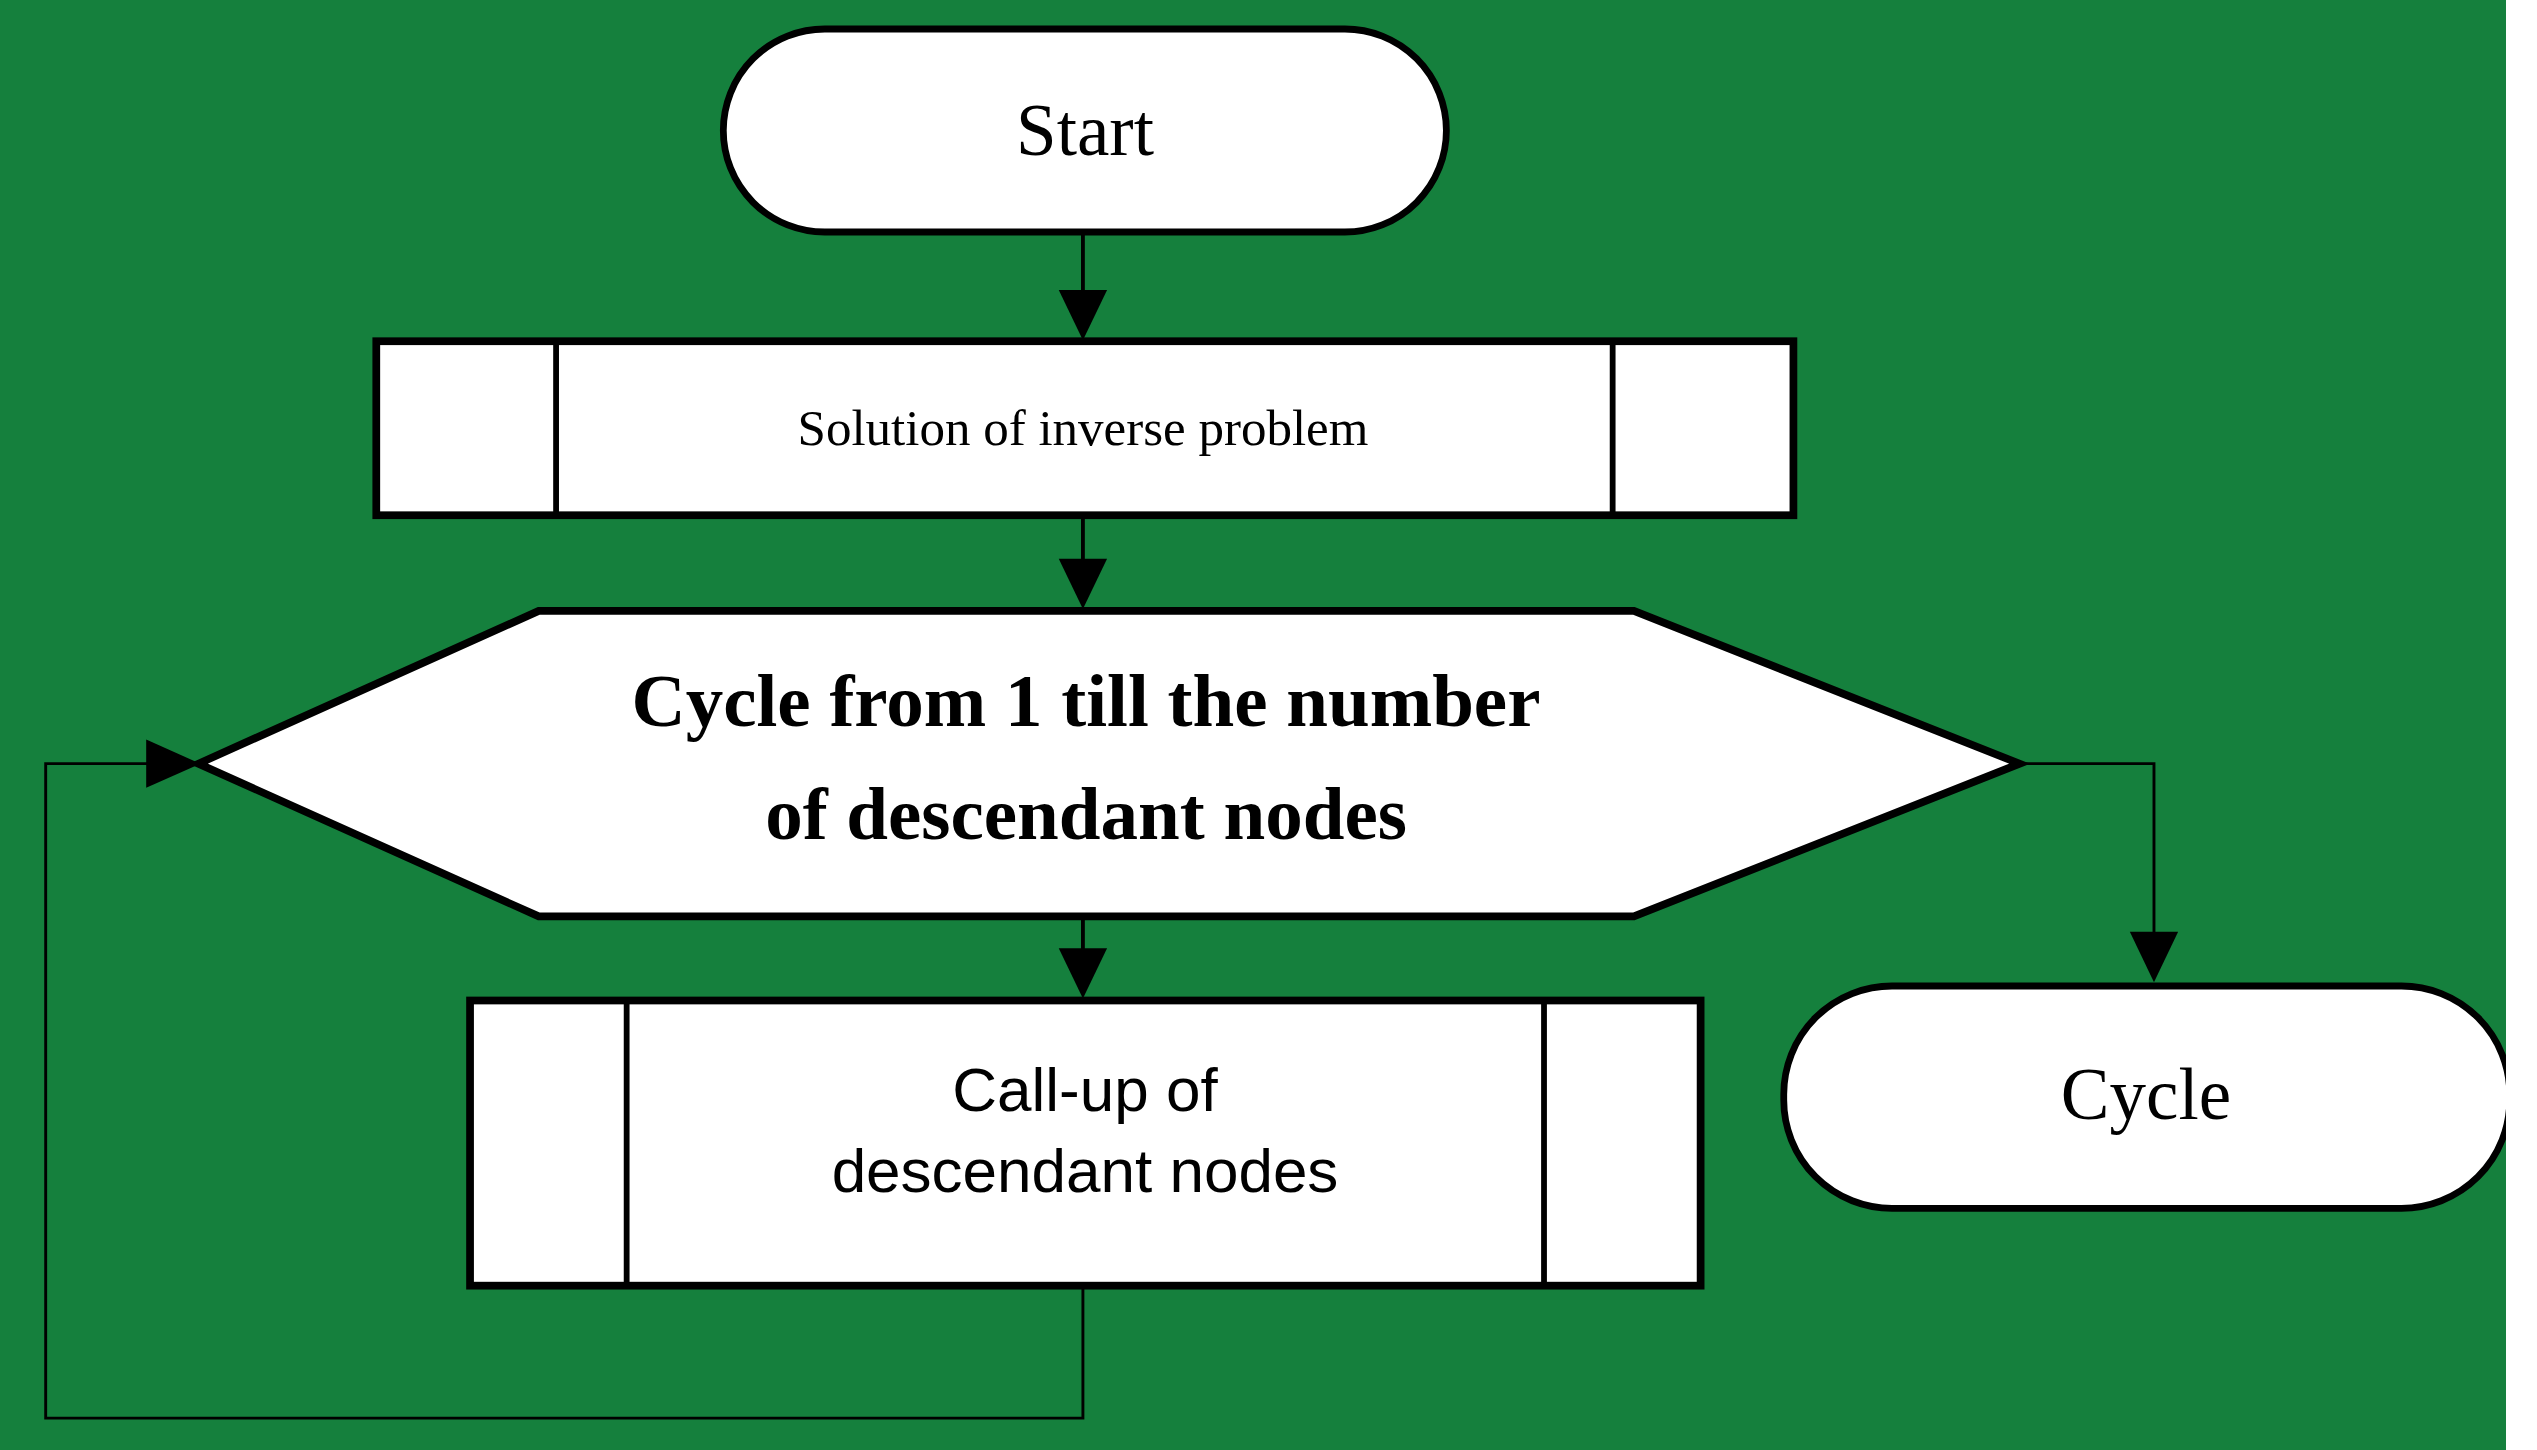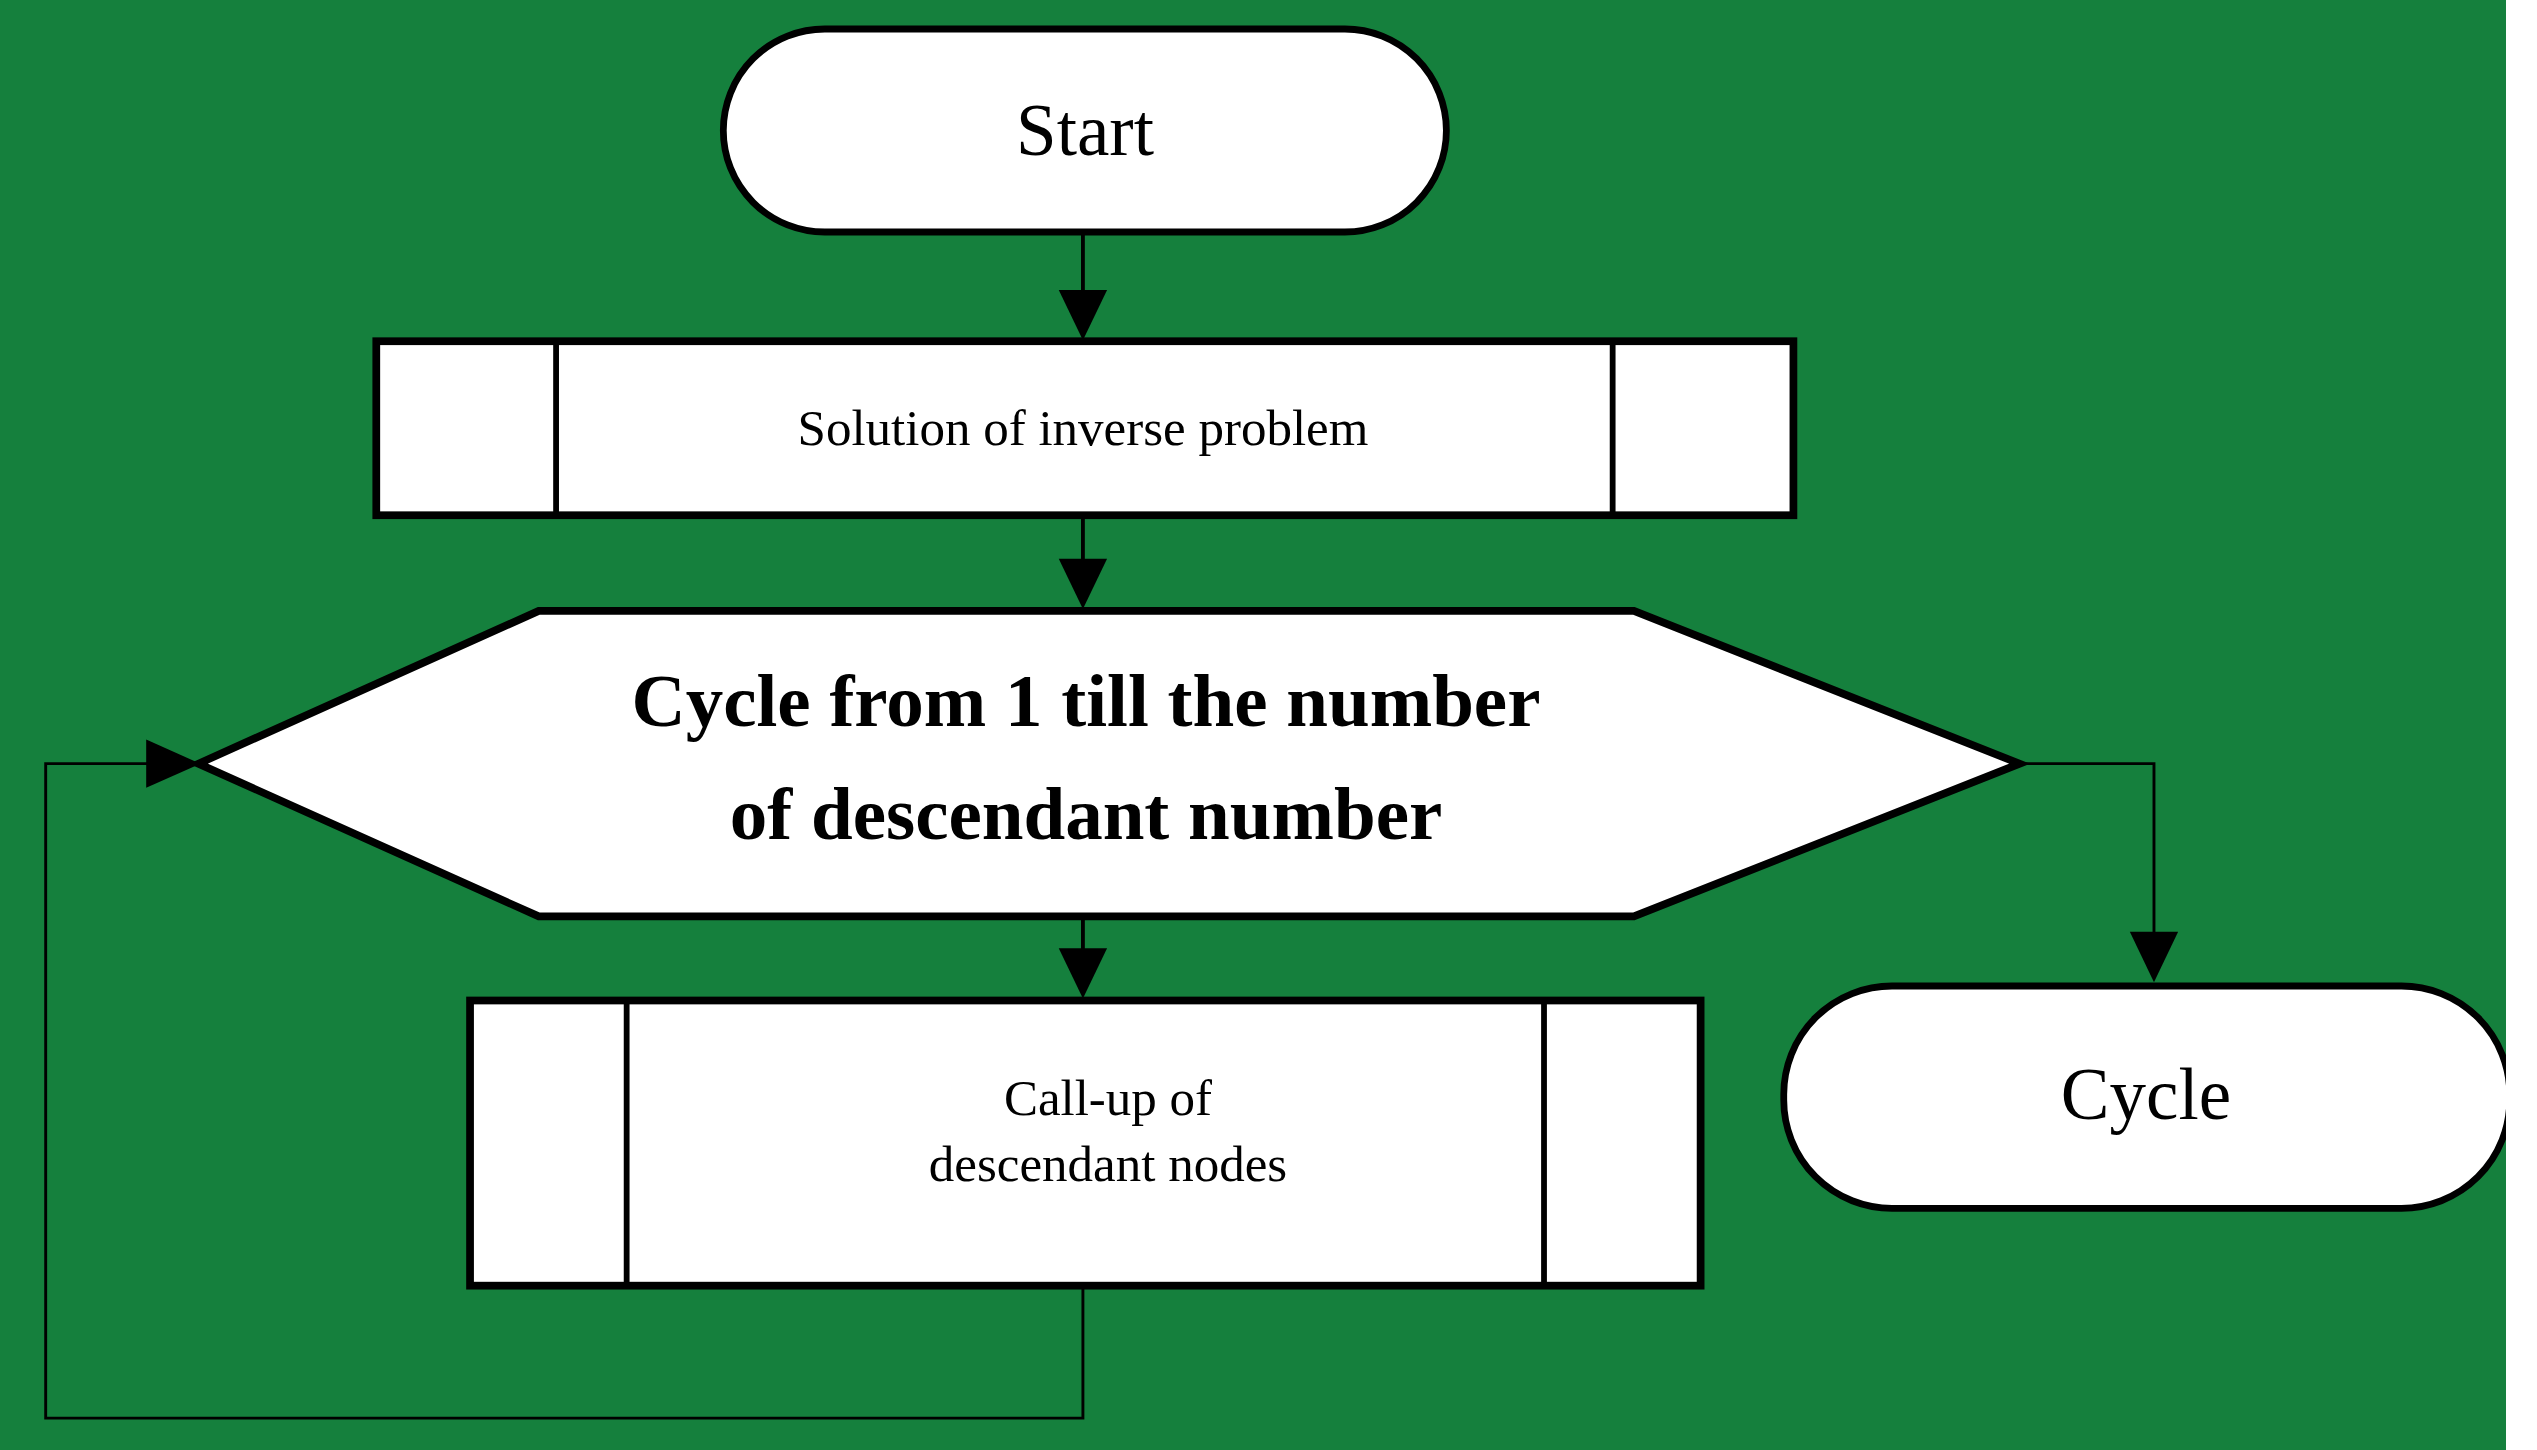--- a/index.html
+++ b/index.html
@@ -28,23 +28,22 @@
     color: #000000;
     text-align: center;
     white-space: nowrap;
     font-family: "Liberation Serif", "DejaVu Serif", serif;
   }
   .lbl span { display: block; }
   .lbl-start   { left: 1085px; top: 131px;  font-size: 73px; }
   .lbl-solution{ left: 1083px; top: 428px;  font-size: 51px; }
   .lbl-cycle   { left: 1086px; top: 757px;  font-size: 75px; line-height: 1.5; font-weight: bold; }
   .lbl-callup  {
-    left: 1085px; top: 1131px; font-size: 51px; line-height: 1.3;
-    font-family: Liberation Serif, serif;
-    margin-left: 23px;
+    left: 1085px; top: 1131px; font-size: 62px; line-height: 1.3;
+    font-family: Liberation Sans, sans-serif;
   }
   .lbl-exit    { left: 2146px; top: 1095px; font-size: 73px; }
 
   .shape  { fill: #ffffff; stroke: #000000; }
   .thick  { stroke-width: 8px; }
   .stad   { stroke-width: 7px; }
   .inner  { stroke: #000000; stroke-width: 6px; }
   .conn   { fill: none; stroke: #000000; stroke-width: 4px; }
   .conn-thin { fill: none; stroke: #000000; stroke-width: 3px; }
   .ah     { fill: #000000; stroke: none; }
@@ -84,21 +83,21 @@
 
     <rect class="shape stad" x="1845" y="1020" width="751" height="230" rx="112" ry="112"></rect>
   </svg>
 
   <div class="lbl lbl-start">Start</div>
 
   <div class="lbl lbl-solution">Solution of inverse problem</div>
 
   <div class="lbl lbl-cycle">
     <span>Cycle from 1 till the number</span>
-    <span>of descendant number</span>
+    <span>of descendant nodes</span>
   </div>
 
   <div class="lbl lbl-callup">
     <span>Call-up of</span>
     <span>descendant nodes</span>
   </div>
 
   <div class="lbl lbl-exit">Cycle</div>
 </div>
 

